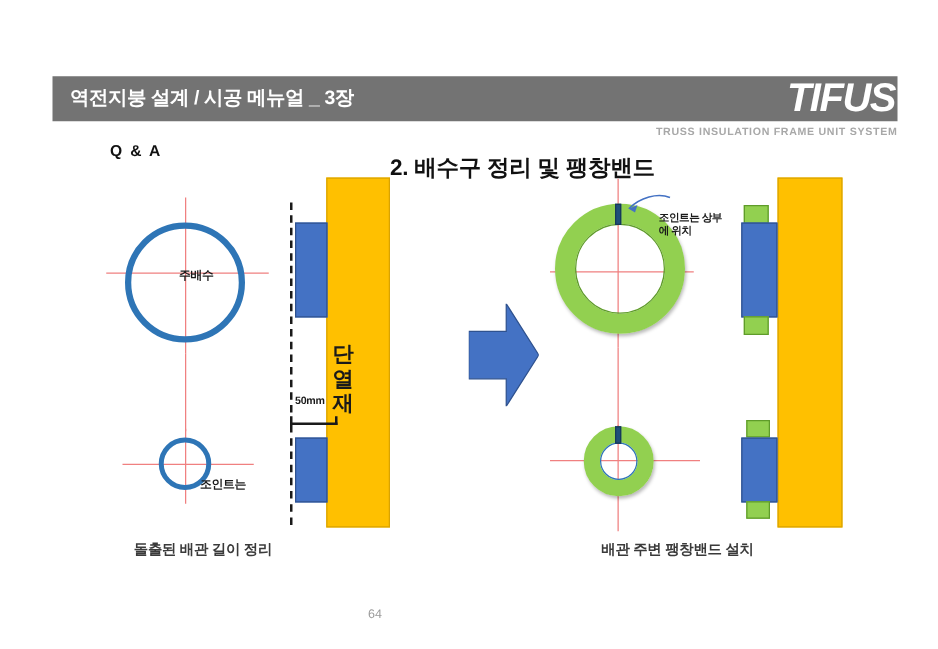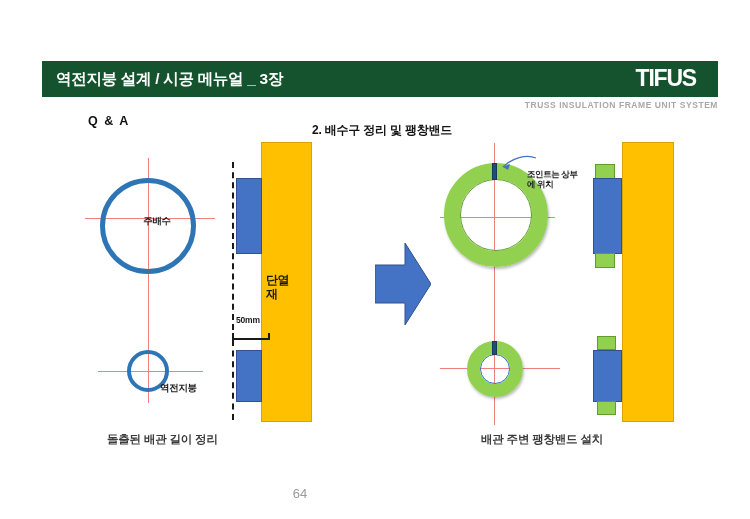--- a/index.html
+++ b/index.html
@@ -18,41 +18,42 @@
     overflow: hidden;
   }
 
   
   #header-bar {
     position: absolute;
     left: 42px;
     top: 61px;
     width: 676px;
     height: 36px;
-    background: #14532d;
+    background: #737373;
   }
   #header-title {
     position: absolute;
     left: 14px;
     top: 50%;
     transform: translateY(-50%);
     color: #ffffff;
     font-size: 15.5px;
     font-weight: bold;
     letter-spacing: -0.3px;
     white-space: nowrap;
   }
   #brand-logo {
     position: absolute;
-    right: 22px;
+    right: 2px;
     top: 50%;
     transform: translateY(-52%);
     color: #ffffff;
-    font-size: 23px;
-    font-weight: bold;
+    font-size: 32px;
+    font-weight: bold;
+    font-style: italic;
     letter-spacing: -1.2px;
     white-space: nowrap;
   }
   #brand-tagline {
     position: absolute;
     left: 42px;
     top: 100px;
     width: 676px;
     text-align: right;
     color: #a8a8a8;
@@ -69,21 +70,21 @@
     top: 114px;
     font-size: 12.5px;
     font-weight: bold;
     color: #111111;
     letter-spacing: 1.5px;
   }
   #section-title {
     position: absolute;
     left: 312px;
     top: 122px;
-    font-size: 12px;
+    font-size: 18px;
     font-weight: bold;
     color: #111111;
     letter-spacing: -0.2px;
     white-space: nowrap;
   }
   .caption {
     position: absolute;
     font-size: 11.5px;
     font-weight: bold;
     color: #3a3a3a;
@@ -92,21 +93,21 @@
   }
   #caption-left  { left: 107px; top: 432px; }
   #caption-right { left: 453px; top: 432px; padding-left: 28px; }
 
   #page-number {
     position: absolute;
     left: 0;
     top: 486px;
     width: 600px;
     text-align: center;
-    font-size: 13px;
+    font-size: 10px;
     color: #9a9a9a;
   }
 
   
   .crosshair-h {
     position: absolute;
     height: 1px;
     background: #f08080;
   }
   .crosshair-v {
@@ -183,21 +184,21 @@
   #label-sub-drain {
     left: 160px;
     top: 383px;
     white-space: nowrap;
   }
   #label-insulation {
     position: absolute;
     left: 266px;
     top: 274px;
     width: 26px;
-    font-size: 12px;
+    font-size: 17px;
     font-weight: bold;
     color: #1a1a1a;
     line-height: 1.15;
     letter-spacing: -0.5px;
   }
   #label-joint-note {
     position: absolute;
     left: 527px;
     top: 153px;
     width: 52px;
@@ -269,21 +270,21 @@
 
   <div class="ring-blue" style="left:100px; top:178px; width:96px; height:96px;"></div>
   <div class="pipe-label" id="label-main-drain">주배수</div>
 
   <div class="crosshair-v" style="left:148px; top:283px; height:62px;"></div>
 
   <div class="crosshair-h" style="left:98px; top:371px; width:105px;"></div>
   <div class="crosshair-v" style="left:148px; top:343px; height:60px;"></div>
 
   <div class="ring-blue" style="left:127px; top:350px; width:42px; height:42px; border-width:4px;"></div>
-  <div class="pipe-label" id="label-sub-drain">역전지붕</div>
+  <div class="pipe-label" id="label-sub-drain">조인트는</div>
 
   <div class="dashed-line" style="left:232px; top:162px; height:168px;"></div>
   <div class="dashed-line" style="left:232px; top:340px; height:80px;"></div>
 
   <div class="block-orange" style="left:261px; top:142px; width:51px; height:280px;"></div>
   <div id="label-insulation">단열재</div>
 
   <div class="block-blue" style="left:236px; top:178px; width:26px; height:76px;"></div>
 
   <div class="block-blue" style="left:236px; top:350px; width:26px; height:52px;"></div>

